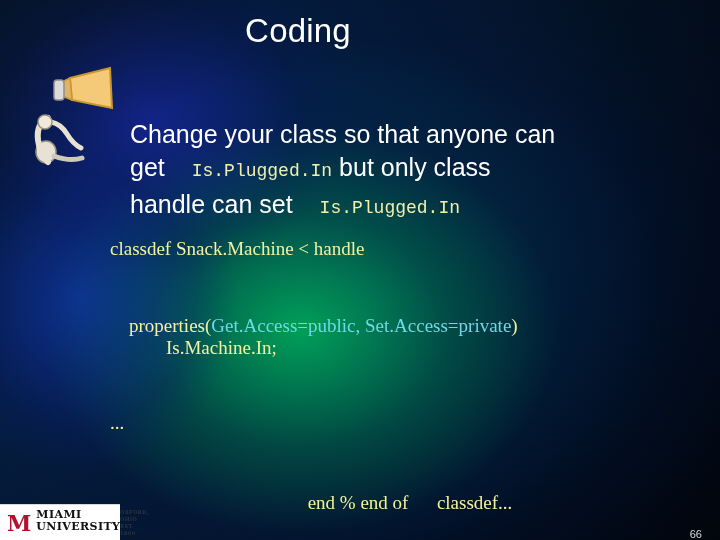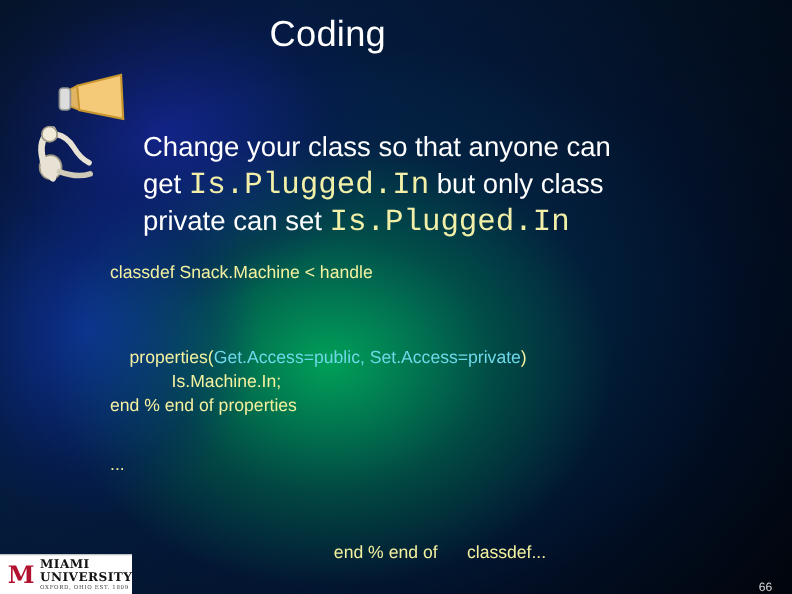--- a/index.html
+++ b/index.html
@@ -57,29 +57,30 @@
     position: absolute;
     left: 130px;
     top: 118px;
     width: 560px;
     color: #ffffff;
     font-size: 25px;
     line-height: 33px;
   }
   .mono {
     font-family: "Liberation Mono", monospace;
-    font-size: 28px;
+    font-size: 18px;
     color: #f2f0a8;
+    margin-left: 20px;
   }
   .code-block {
     position: absolute;
-    left: 100px;
+    left: 110px;
     width: 600px;
-    font-family: Liberation Sans, sans-serif;
-    font-size: 16px;
+    font-family: Liberation Serif, serif;
+    font-size: 19px;
     line-height: 22px;
     color: #f4f19f;
     white-space: pre;
   }
   .code-1 { top: 238px; }
   .code-2 { top: 293px; }
   .code-3 { top: 412px; }
   .code-4 { top: 492px; text-align: center; }
   .code-2 .indent { display: block; padding-left: 56px; }
   .cyan { color: #6fd8e8; }
@@ -108,21 +109,21 @@
   .logo-m {
     color: #b2122f;
     font-family: "DejaVu Serif", serif;
     font-weight: bold;
     font-size: 22px;
     line-height: 22px;
     padding: 0 3px;
   }
   .logo-text {
     display: flex;
-    flex-direction: column;
+    flex-direction: row;
     justify-content: center;
     margin-left: 2px;
   }
   .logo-name {
     color: #111111;
     font-family: "DejaVu Serif", serif;
     font-size: 11px;
     font-weight: bold;
     letter-spacing: 0.4px;
     line-height: 12px;
@@ -163,27 +164,27 @@
       </g>
     </svg>
   </div>
 
   <div class="title">Coding</div>
 
 
   <div class="body-text">
     <span>Change your class so that anyone can</span><br>
     <span>get </span><span class="mono">Is.Plugged.In</span><span> but only class</span><br>
-    <span>private can set </span><span class="mono">Is.Plugged.In</span>
+    <span>handle can set </span><span class="mono">Is.Plugged.In</span>
   </div>
 
   <div class="code-block code-1">classdef Snack.Machine &lt; handle</div>
 
   <div class="code-block code-2">
-    <span>properties(</span><span class="cyan">Get.Access=public,</span><span class="cyan"> Set.Access=private</span><span>)</span><span class="indent">Is.Machine.In;</span><span>end % end of properties</span>
+    <span>properties(</span><span class="cyan">Get.Access=public,</span><span class="cyan"> Set.Access=private</span><span>)</span><span class="indent">Is.Machine.In;</span>
   </div>
 
   <div class="code-block code-3">...</div>
 
   <div class="code-block code-4">end % end of      classdef...</div>
 
   <div class="footer-logo">
     <div class="logo-m">M</div>
     <div class="logo-text">
       <div class="logo-name">MIAMI UNIVERSITY</div>

